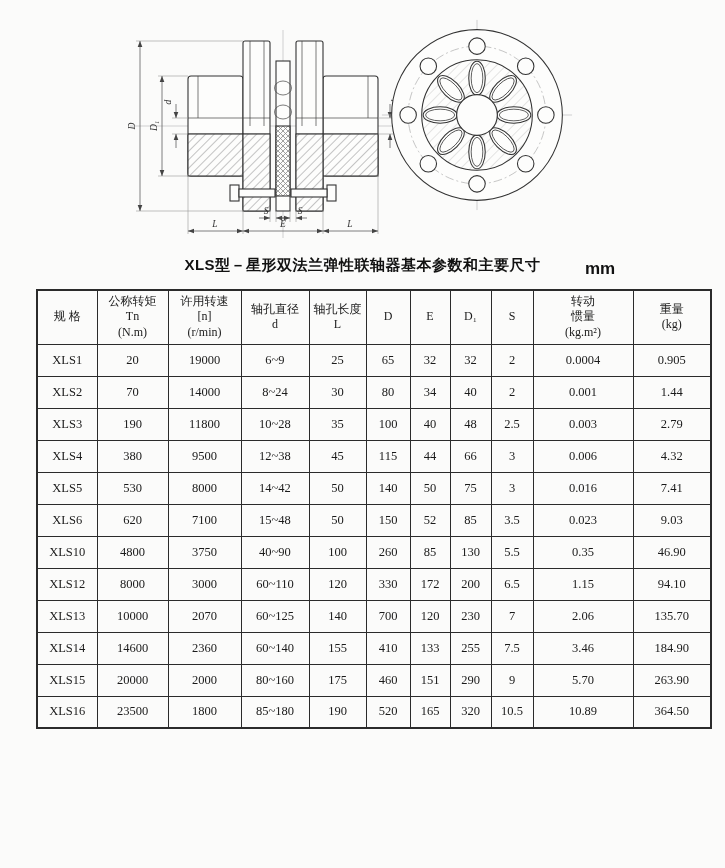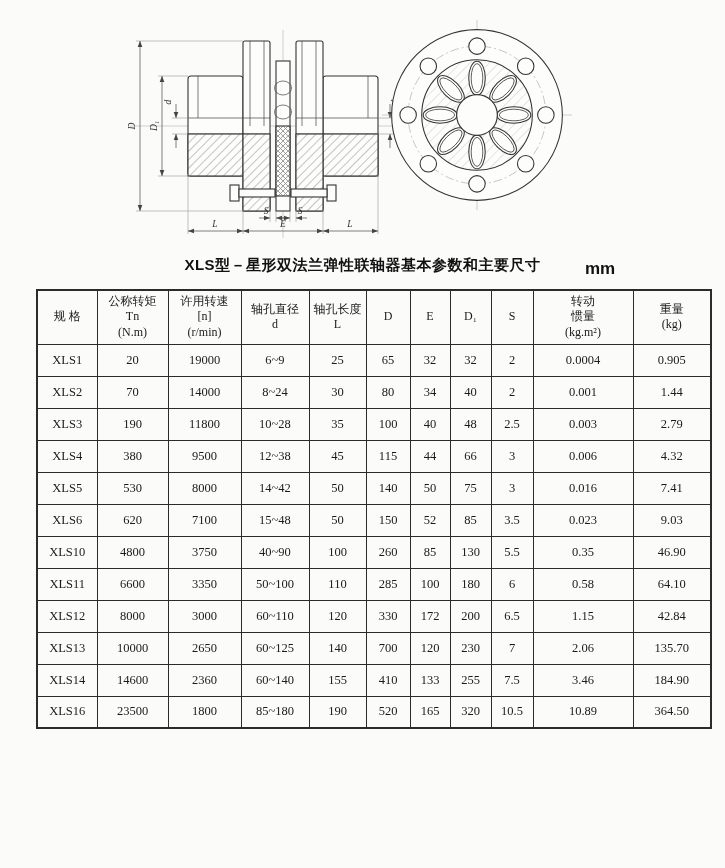--- a/index.html
+++ b/index.html
@@ -358,49 +358,36 @@
           <td>40~90</td>
           <td>100</td>
           <td>260</td>
           <td>85</td>
           <td>130</td>
           <td>5.5</td>
           <td>0.35</td>
           <td>46.90</td>
         </tr>
         <tr>
-          <td>XLS11</td>
-          <td>6600</td>
-          <td>3350</td>
-          <td>50~100</td>
-          <td>110</td>
-          <td>285</td>
-          <td>100</td>
-          <td>180</td>
-          <td>6</td>
-          <td>0.58</td>
-          <td>64.10</td>
-        </tr>
-        <tr>
           <td>XLS12</td>
           <td>8000</td>
           <td>3000</td>
           <td>60~110</td>
           <td>120</td>
           <td>330</td>
           <td>172</td>
           <td>200</td>
           <td>6.5</td>
           <td>1.15</td>
-          <td>42.84</td>
+          <td>94.10</td>
         </tr>
         <tr>
           <td>XLS13</td>
           <td>10000</td>
-          <td>2650</td>
+          <td>2070</td>
           <td>60~125</td>
           <td>140</td>
           <td>700</td>
           <td>120</td>
           <td>230</td>
           <td>7</td>
           <td>2.06</td>
           <td>135.70</td>
         </tr>
         <tr>
@@ -410,20 +397,33 @@
           <td>60~140</td>
           <td>155</td>
           <td>410</td>
           <td>133</td>
           <td>255</td>
           <td>7.5</td>
           <td>3.46</td>
           <td>184.90</td>
         </tr>
         <tr>
+          <td>XLS15</td>
+          <td>20000</td>
+          <td>2000</td>
+          <td>80~160</td>
+          <td>175</td>
+          <td>460</td>
+          <td>151</td>
+          <td>290</td>
+          <td>9</td>
+          <td>5.70</td>
+          <td>263.90</td>
+        </tr>
+        <tr>
           <td>XLS16</td>
           <td>23500</td>
           <td>1800</td>
           <td>85~180</td>
           <td>190</td>
           <td>520</td>
           <td>165</td>
           <td>320</td>
           <td>10.5</td>
           <td>10.89</td>

